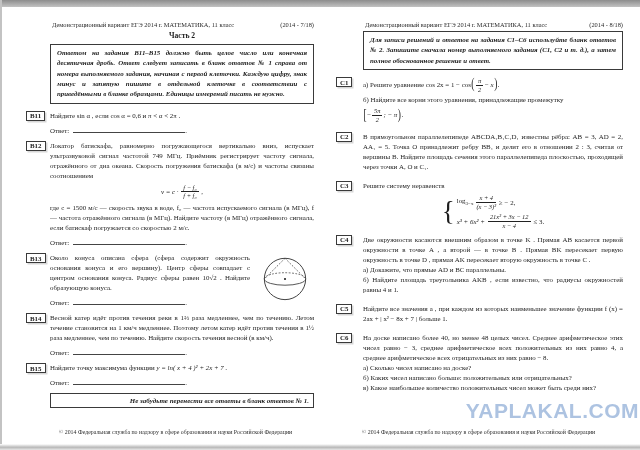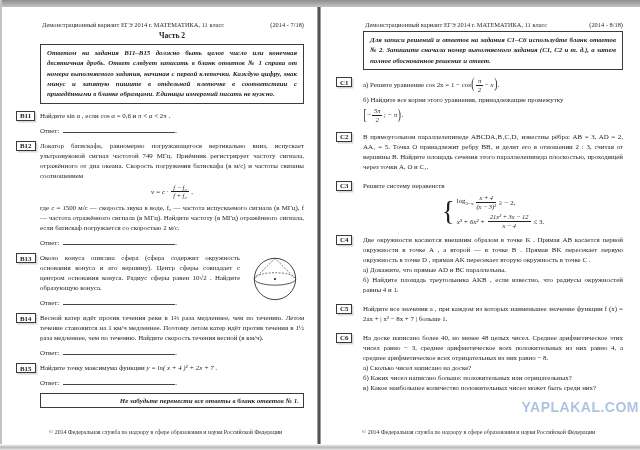--- a/index.html
+++ b/index.html
@@ -12,21 +12,21 @@
   
   .bar-top{position:absolute;left:0;top:0;width:640px;height:7px;
     background:linear-gradient(to bottom,#8d8d8d,#c2c2c2);}
   .bar-bottom{position:absolute;left:0;top:444px;width:640px;height:6px;
     background:linear-gradient(to bottom,#ffffff,#b9b9b9 55%,#e6e6e6);}
   .edge-left{position:absolute;left:0;top:0;width:2px;height:450px;background:#c3c3c3;}
   .seam{position:absolute;left:317px;top:7px;width:4px;height:437px;
     background:linear-gradient(to right,#bdbdbd,#4f4f4f 40%,#4f4f4f 65%,#c7c7c7);}
 
   .page{position:absolute;top:7px;height:437px;width:315px;background:#fff;}
-  .page-left{left:2px;}
+  .page-left{left:12px;}
   .page-right{left:321px;}
   .inner{position:relative;height:100%;box-sizing:border-box;}
   .page-left .inner{padding:14px 13px 0 38px;}
   .page-right .inner{padding:14px 13px 0 42px;}
 
   .runhead{display:flex;justify-content:space-between;font-size:6.4px;color:#2a2a2a;margin-bottom:3px;}
   .runhead .t{padding-left:2px;}
 
   .part-title{text-align:center;font-weight:bold;font-size:7.6px;margin:3px 0 4px 0;}
 
@@ -64,21 +64,21 @@
 
   .reminder{border:1px solid #3a3a3a;text-align:right;font-weight:bold;font-style:italic;
     font-size:7px;padding:2.5px 4px;margin-top:6px;}
 
   .footer{position:absolute;bottom:9px;left:0;width:100%;text-align:center;
     font-size:5.9px;color:#2f2f2f;}
   .page-left .footer{padding-left:12px;box-sizing:border-box;}
 
   .watermark{position:absolute;right:1px;top:399px;
     font-family:"Liberation Sans","DejaVu Sans",sans-serif;
-    font-weight:bold;font-size:14px;letter-spacing:0.5px;
+    font-weight:bold;font-size:21px;letter-spacing:0.5px;
     color:rgba(122,158,207,0.62);text-shadow:0 0 1px rgba(255,255,255,0.8);
     z-index:5;}
 </style>
 </head>
 <body>
 
 <div class="bar-top"></div>
 <div class="edge-left"></div>
 <div class="seam"></div>
 

